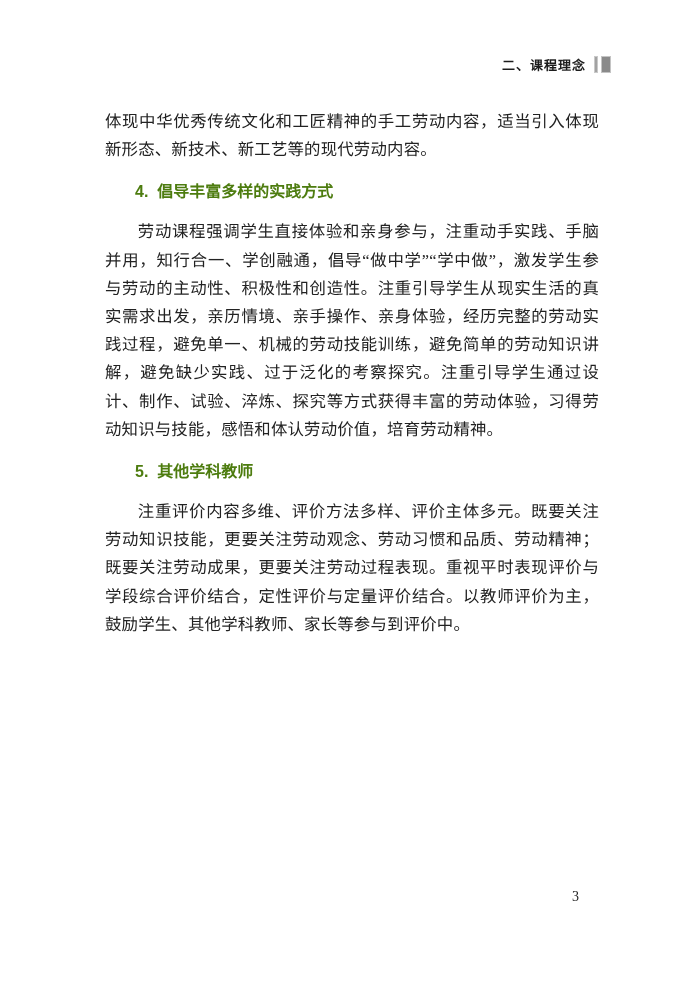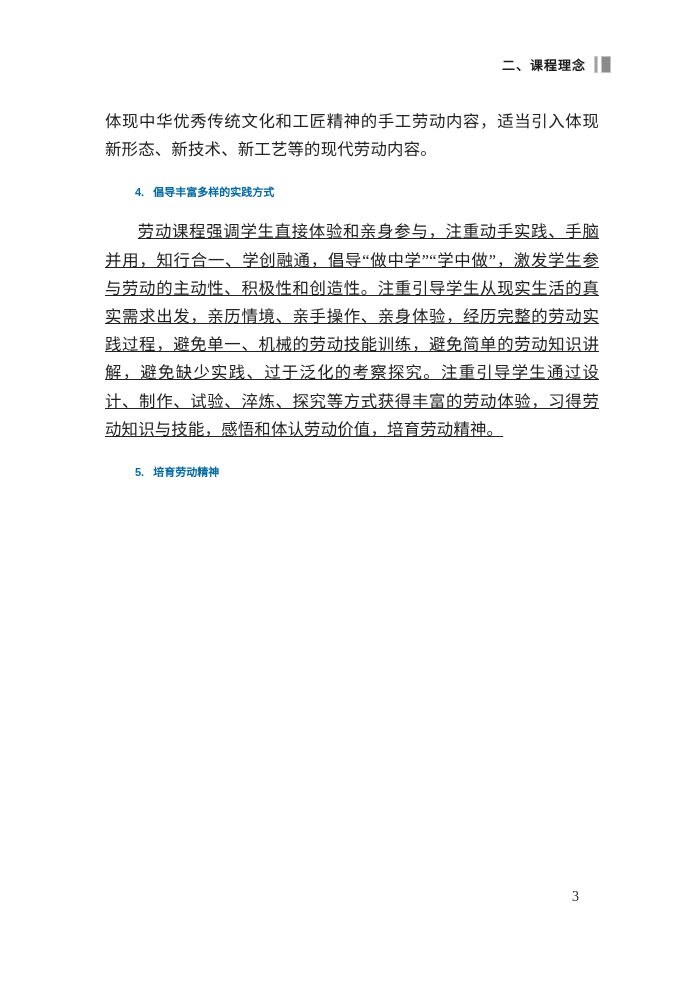--- a/index.html
+++ b/index.html
@@ -66,29 +66,28 @@
   .para {
     margin: 0;
     font-size: 16.4px;
     line-height: 28.2px;
     letter-spacing: 0.2px;
     text-align: justify;
     color: #222222;
   }
   .para.indent {
     text-indent: 2em;
-    text-decoration: underline;
   }
   .section-heading {
     margin: 14px 0 12px 30px;
     font-family: "Liberation Sans", "DejaVu Sans", sans-serif;
     font-weight: bold;
-    font-size: 11px;
+    font-size: 16px;
     line-height: 28px;
-    color: #0369a1;
+    color: #4d7c0f;
   }
   .heading-num {
     display: inline-block;
     margin-right: 9px;
   }
   
   .page-footer {
     position: absolute;
     left: 0;
     top: 889px;
@@ -119,22 +118,23 @@
   <main class="page-body">
 
     <p class="para">体现中华优秀传统文化和工匠精神的手工劳动内容，适当引入体现新形态、新技术、新工艺等的现代劳动内容。</p>
 
     <h2 class="section-heading">
       <span class="heading-num">4.</span><span>倡导丰富多样的实践方式</span>
     </h2>
     <p class="para indent">劳动课程强调学生直接体验和亲身参与，注重动手实践、手脑并用，知行合一、学创融通，倡导“做中学”“学中做”，激发学生参与劳动的主动性、积极性和创造性。注重引导学生从现实生活的真实需求出发，亲历情境、亲手操作、亲身体验，经历完整的劳动实践过程，避免单一、机械的劳动技能训练，避免简单的劳动知识讲解，避免缺少实践、过于泛化的考察探究。注重引导学生通过设计、制作、试验、淬炼、探究等方式获得丰富的劳动体验，习得劳动知识与技能，感悟和体认劳动价值，培育劳动精神。</p>
 
     <h2 class="section-heading">
-      <span class="heading-num">5.</span><span>培育劳动精神</span>
+      <span class="heading-num">5.</span><span>其他学科教师</span>
     </h2>
+    <p class="para indent">注重评价内容多维、评价方法多样、评价主体多元。既要关注劳动知识技能，更要关注劳动观念、劳动习惯和品质、劳动精神；既要关注劳动成果，更要关注劳动过程表现。重视平时表现评价与学段综合评价结合，定性评价与定量评价结合。以教师评价为主，鼓励学生、其他学科教师、家长等参与到评价中。</p>
 
 
   </main>
 
   <footer class="page-footer">
     <span class="page-number">3</span>
   </footer>
 
 </div>
 

